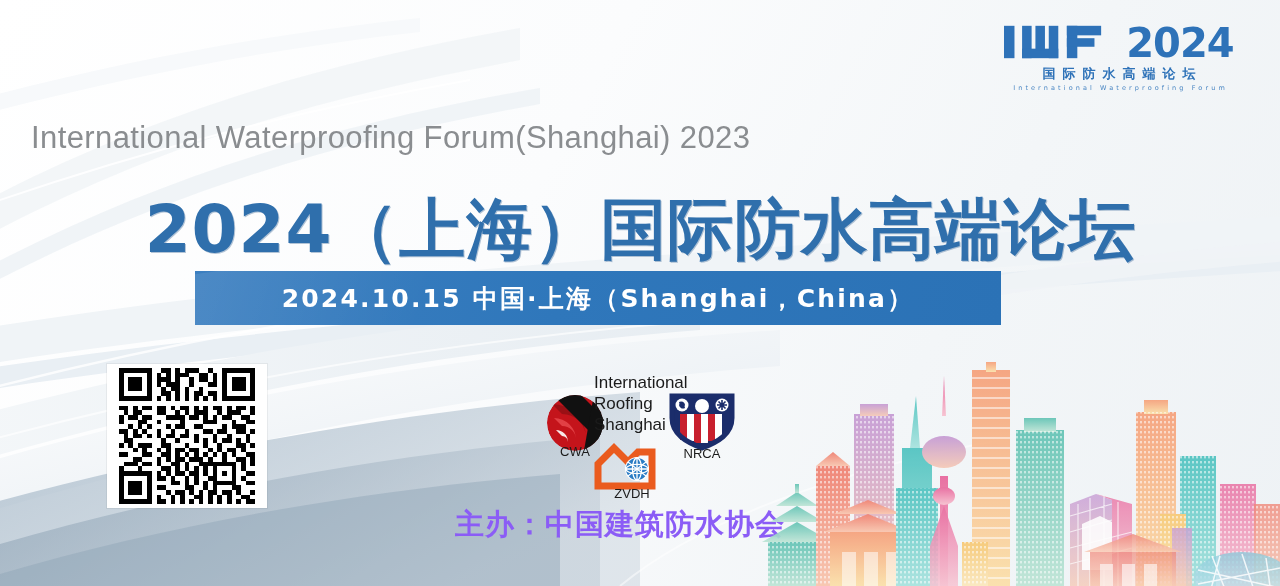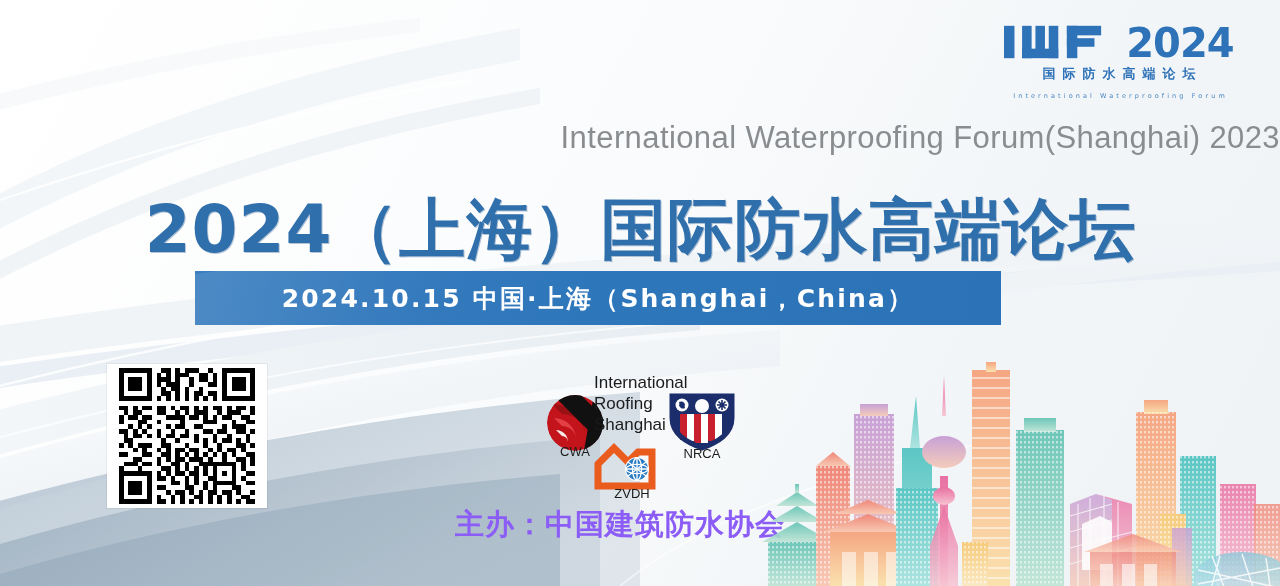--- a/index.html
+++ b/index.html
@@ -38,33 +38,34 @@
     color:#2e72b8;letter-spacing:-1px;
     font-family:"DejaVu Sans",sans-serif;
   }
   .logo-cn{
     margin-top:3px;
     font-size:13px;letter-spacing:7px;color:#2e72b8;
     font-weight:bold;text-indent:7px;
     font-family:"DejaVu Sans",sans-serif;
   }
   .logo-en{
-    margin-top:9px;
+    margin-top:1px;
     font-size:6.5px;letter-spacing:3.1px;color:#4a86c3;
     text-indent:3px;
     font-family:"DejaVu Sans",sans-serif;
   }
 
   
   .subtitle-en{
     position:absolute;left:0;right:0;top:120px;
-    text-align:right;
+    text-align:left;
     font-size:31px;color:#8a8d90;
     font-weight:400;letter-spacing:0.4px;
     font-family:"Liberation Sans",sans-serif;
+    padding-left:31px;
   }
   .title-cn{
     position:absolute;left:1px;right:0;top:174px;
     text-align:center;
     font-size:66px;line-height:72px;
     font-weight:bold;color:#2f6fac;
     letter-spacing:1px;
     font-family:"DejaVu Sans",sans-serif;
     text-shadow:1px 1px 0 rgba(40,90,140,.35);
     margin-top:20px;

